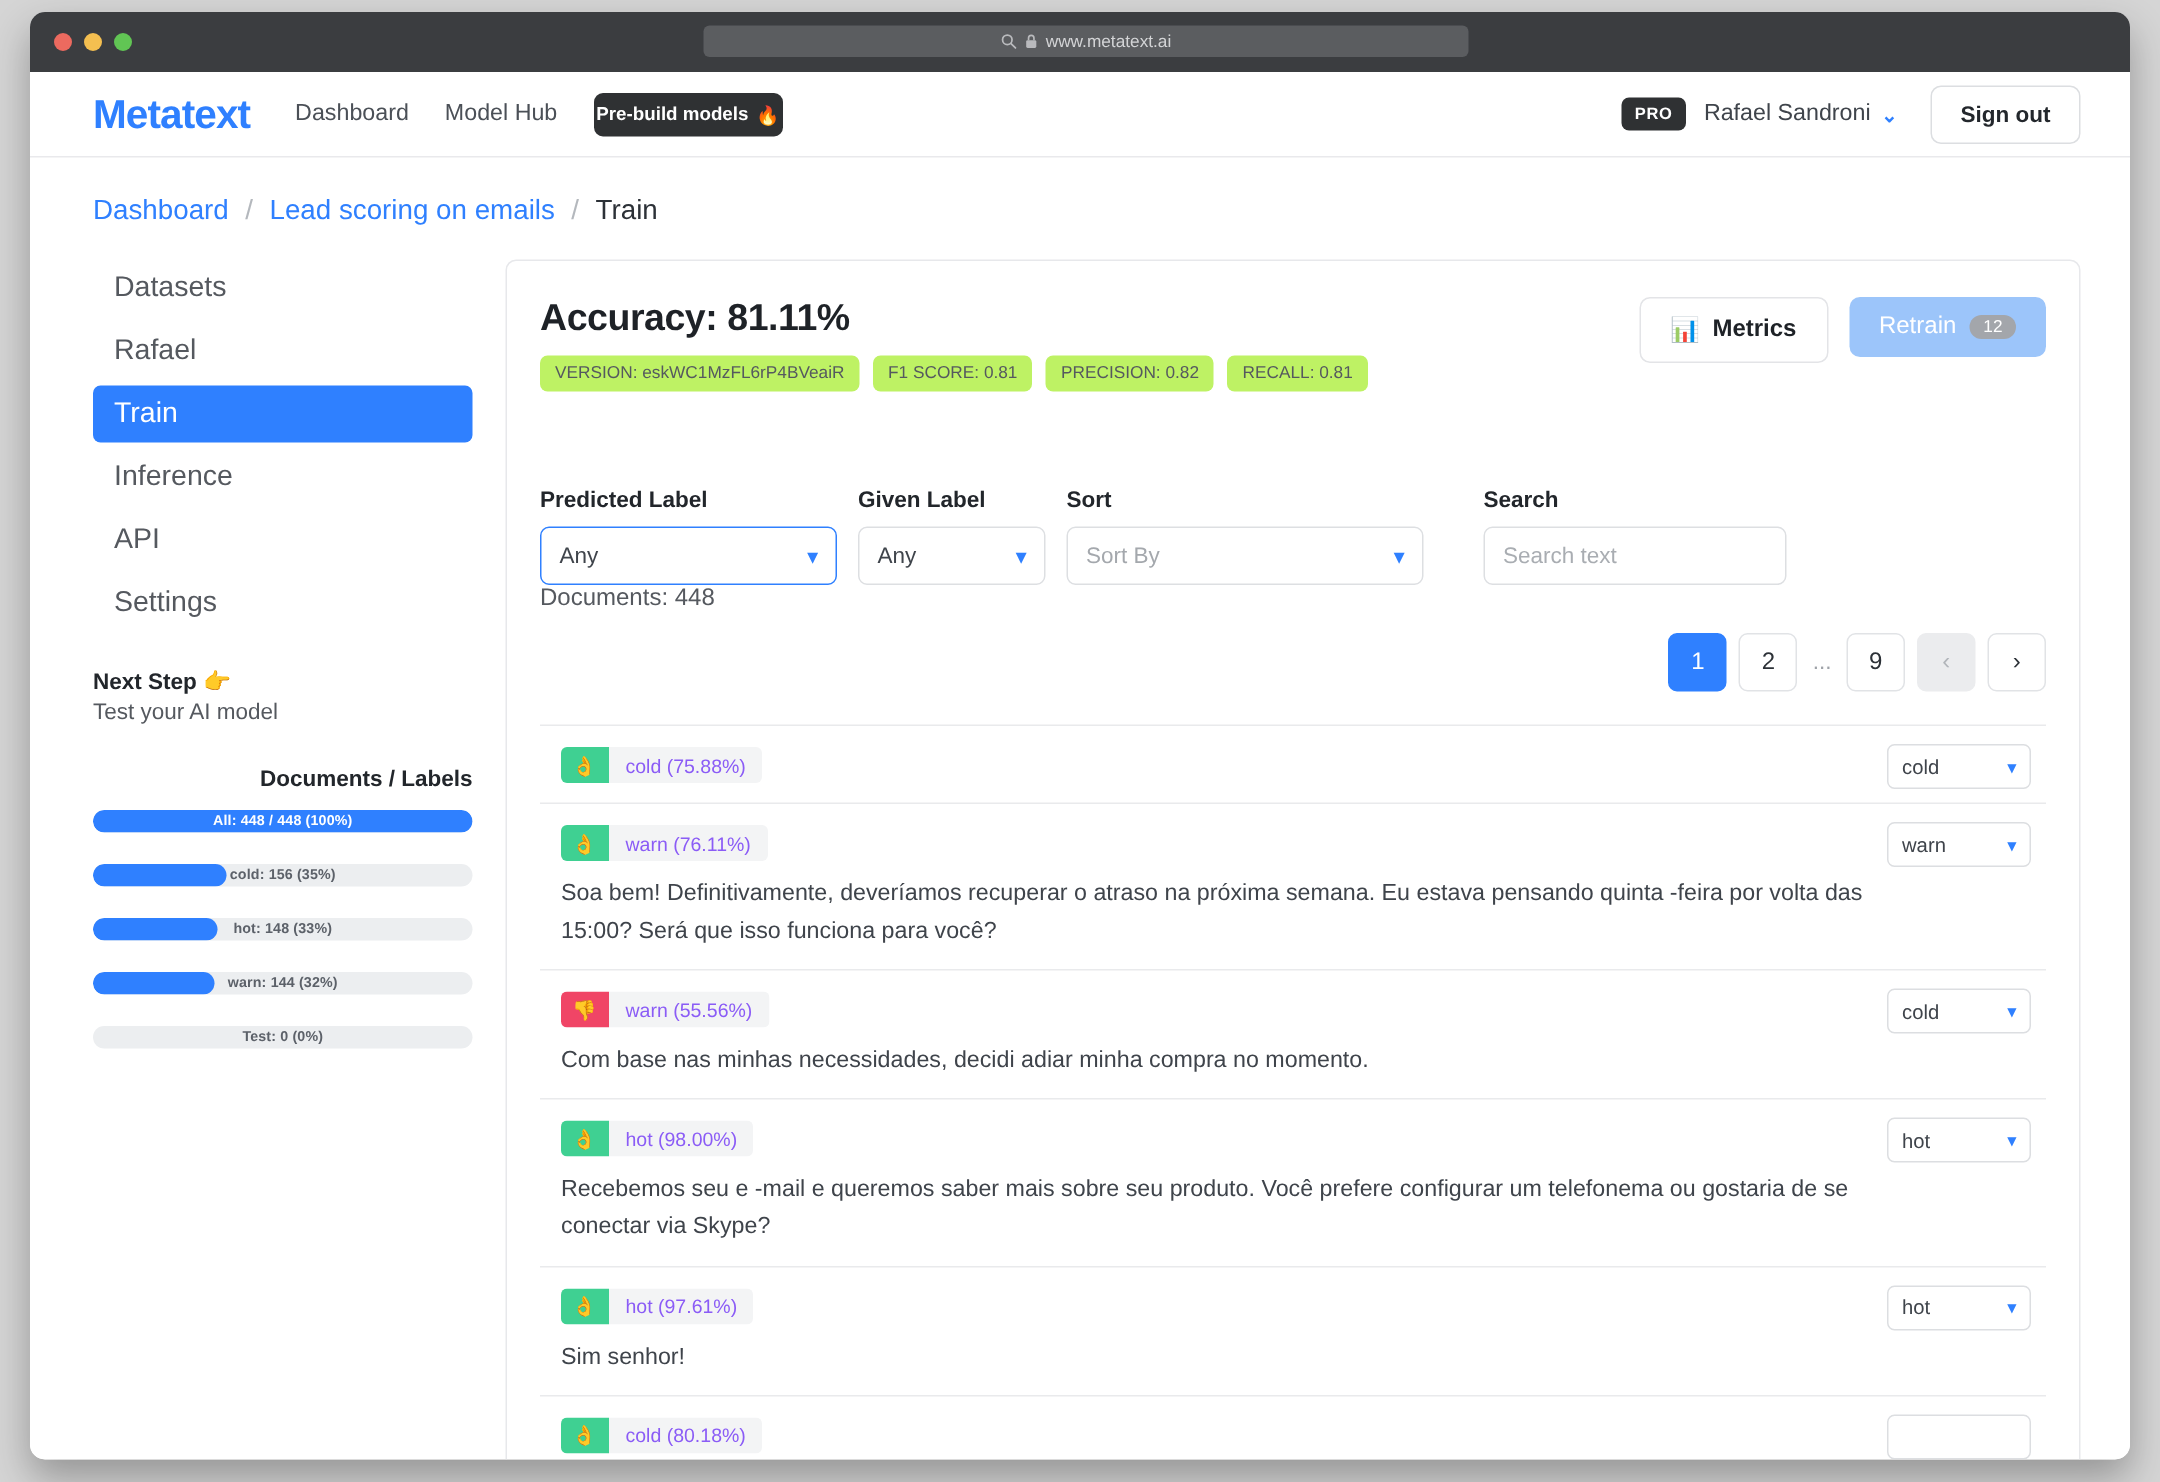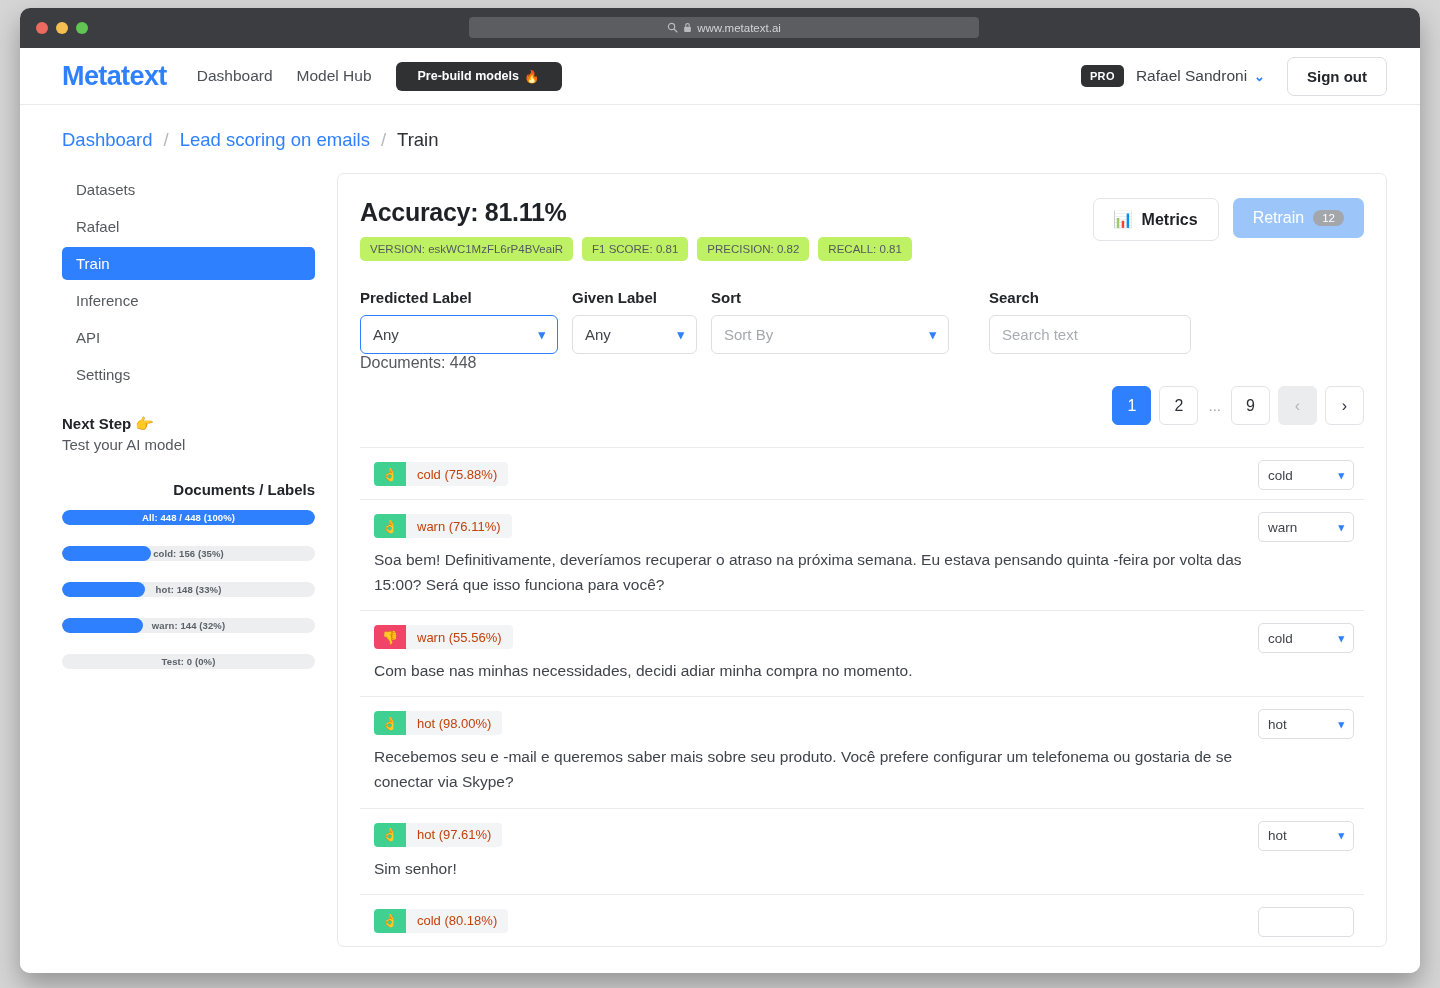--- a/index.html
+++ b/index.html
@@ -98,21 +98,21 @@
     margin-right: 24px;
     cursor: pointer;
   }
 
   .pill-dark {
     background: #2f3133;
     color: #ffffff;
     font-size: 12.5px;
     font-weight: bold;
     border-radius: 6px;
-    padding: 7px 22px;
+    padding: 7px 2px;
     display: inline-flex;
     align-items: center;
     gap: 5px;
     cursor: pointer;
     white-space: nowrap;
   }
 
   .spacer { flex: 1; }
 
   .pro-badge {
@@ -161,21 +161,21 @@
   
   .content {
     display: flex;
     padding: 22px 33px 0 42px;
     gap: 22px;
   }
 
   .sidebar { width: 253px; flex-shrink: 0; }
 
   .side-item {
-    font-size: 15px;
+    font-size: 19px;
     color: #55595f;
     padding: 8px 14px;
     border-radius: 5px;
     margin-bottom: 4px;
     cursor: pointer;
   }
   .side-item.active {
     background: #2f80ff;
     color: #ffffff;
   }
@@ -320,21 +320,21 @@
     padding: 0 12px;
     font-size: 15px;
     color: #3f444b;
     cursor: pointer;
   }
   .sel.focused { border: 1.6px solid #2f80ff; }
   .sel .chev { margin-left: auto; color: #2f80ff; font-size: 13px; font-weight: bold; }
   .sel.muted { color: #a4a8ad; }
 
   .fcol-1 { width: 198px; margin-right: 14px; }
-  .fcol-2 { width: 125px; margin-right: 14px; }
+  .fcol-2 { width: 125px; margin-right: 14px; margin-top: 36px; }
   .fcol-3 { width: 238px; margin-right: 40px; }
   .fcol-4 { width: 202px; }
 
   .search-box {
     height: 39px;
     border: 1px solid #dddfe2;
     border-radius: 6px;
     background: #fff;
     padding: 0 12px;
     font-size: 15px;
@@ -396,21 +396,21 @@
     font-size: 13px;
   }
   .pred-emoji.ok { background: #3fd092; }
   .pred-emoji.bad { background: #f04566; }
   .pred-text {
     background: #f3f4f5;
     display: flex;
     align-items: center;
     padding: 0 11px;
     font-size: 13px;
-    color: #c2410c;
+    color: #8b5cf6;
   }
 
   .row-select {
     position: absolute;
     right: 10px;
     top: 12px;
     width: 96px;
     height: 30px;
     border: 1px solid #dcdee1;
     border-radius: 5px;

